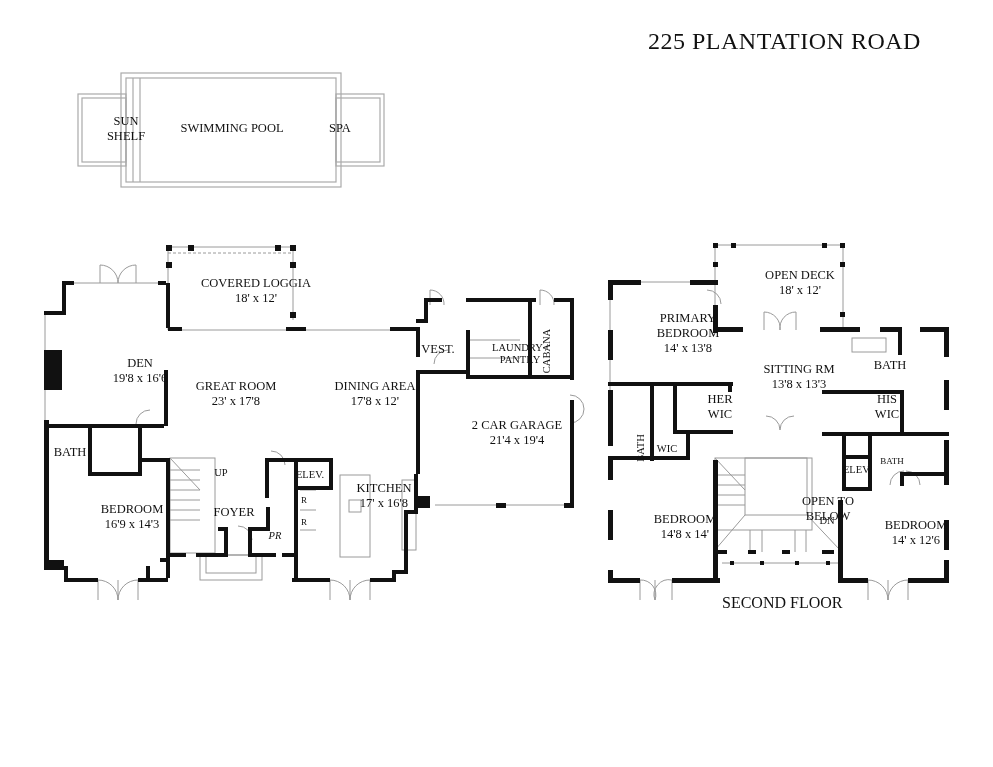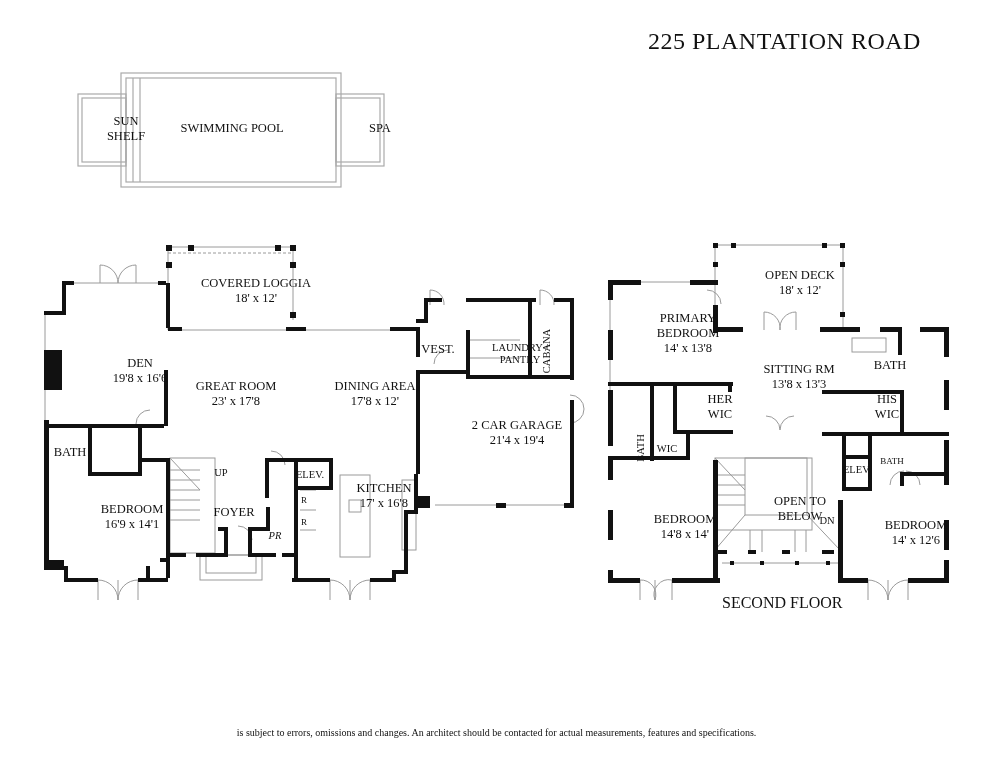--- a/index.html
+++ b/index.html
@@ -287,21 +287,21 @@
     <rect x="795" y="561" width="4" height="4"></rect>
       <rect x="826" y="561" width="4" height="4"></rect>
   </g>
 </svg>
 
 <div class="lbl" style="left:103px;top:114px;">
   <span class="nm">SUN</span>
   <span class="dim">SHELF</span>
 </div>
 <div class="lbl" style="left:232px;top:121px;">SWIMMING POOL</div>
-<div class="lbl" style="left:380px;top:121px;">SPA</div>
+<div class="lbl" style="left:340px;top:121px;">SPA</div>
 
 <div class="lbl" style="left:233px;top:276px;">
   <span class="nm">COVERED LOGGIA</span>
   <span class="dim">18' x 12'</span>
 </div>
 <div class="lbl" style="left:117px;top:356px;">
   <span class="nm">DEN</span>
   <span class="dim">19'8 x 16'6</span>
 </div>
 <div class="lbl" style="left:213px;top:379px;">
@@ -318,21 +318,21 @@
   <span class="dim">PANTRY</span>
 </div>
 <div class="lbl small vert" style="left:547px;top:345px;">CABANA</div>
 <div class="lbl" style="left:494px;top:418px;">
   <span class="nm">2 CAR GARAGE</span>
   <span class="dim">21'4 x 19'4</span>
 </div>
 <div class="lbl" style="left:70px;top:445px;">BATH</div>
 <div class="lbl" style="left:109px;top:502px;">
   <span class="nm">BEDROOM</span>
-  <span class="dim">16'9 x 14'1</span>
+  <span class="dim">16'9 x 14'3</span>
 </div>
 <div class="lbl" style="left:234px;top:505px;">FOYER</div>
 <div class="lbl small" style="left:221px;top:467px;">UP</div>
 <div class="lbl small" style="left:310px;top:469px;">ELEV.</div>
 <div class="lbl" style="left:361px;top:481px;">
   <span class="nm">KITCHEN</span>
   <span class="dim">17' x 16'8</span>
 </div>
 <div class="lbl small" style="left:275px;top:530px;font-style:italic;">PR</div>
 <div class="lbl small" style="left:304px;top:494px;font-size:9px;">R</div>
@@ -355,33 +355,32 @@
 <div class="lbl" style="left:697px;top:392px;">
   <span class="nm">HER</span>
   <span class="dim">WIC</span>
 </div>
 <div class="lbl" style="left:864px;top:392px;">
   <span class="nm">HIS</span>
   <span class="dim">WIC</span>
 </div>
 <div class="lbl small vert" style="left:641px;top:442px;">BATH</div>
 <div class="lbl small" style="left:667px;top:443px;">WIC</div>
-<div class="lbl" style="left:777px;top:494px;">
+<div class="lbl" style="left:805px;top:494px;">
   <span class="nm">OPEN TO</span>
   <span class="dim">BELOW</span>
 </div>
 <div class="lbl small" style="left:827px;top:515px;">DN</div>
 <div class="lbl small" style="left:857px;top:464px;">ELEV.</div>
 <div class="lbl small" style="left:892px;top:455px;font-size:9px;">BATH</div>
 <div class="lbl" style="left:662px;top:512px;">
   <span class="nm">BEDROOM</span>
   <span class="dim">14'8 x 14'</span>
 </div>
 <div class="lbl" style="left:893px;top:518px;">
   <span class="nm">BEDROOM</span>
   <span class="dim">14' x 12'6</span>
 </div>
 
 <div class="floor-label">SECOND FLOOR</div>
 
 <div class="notice">
-  <span>is subject to errors, omissions and changes. An architect should be contacted for actual measurements, features and specifications.</span>
 </div>
 
 </body></html>

